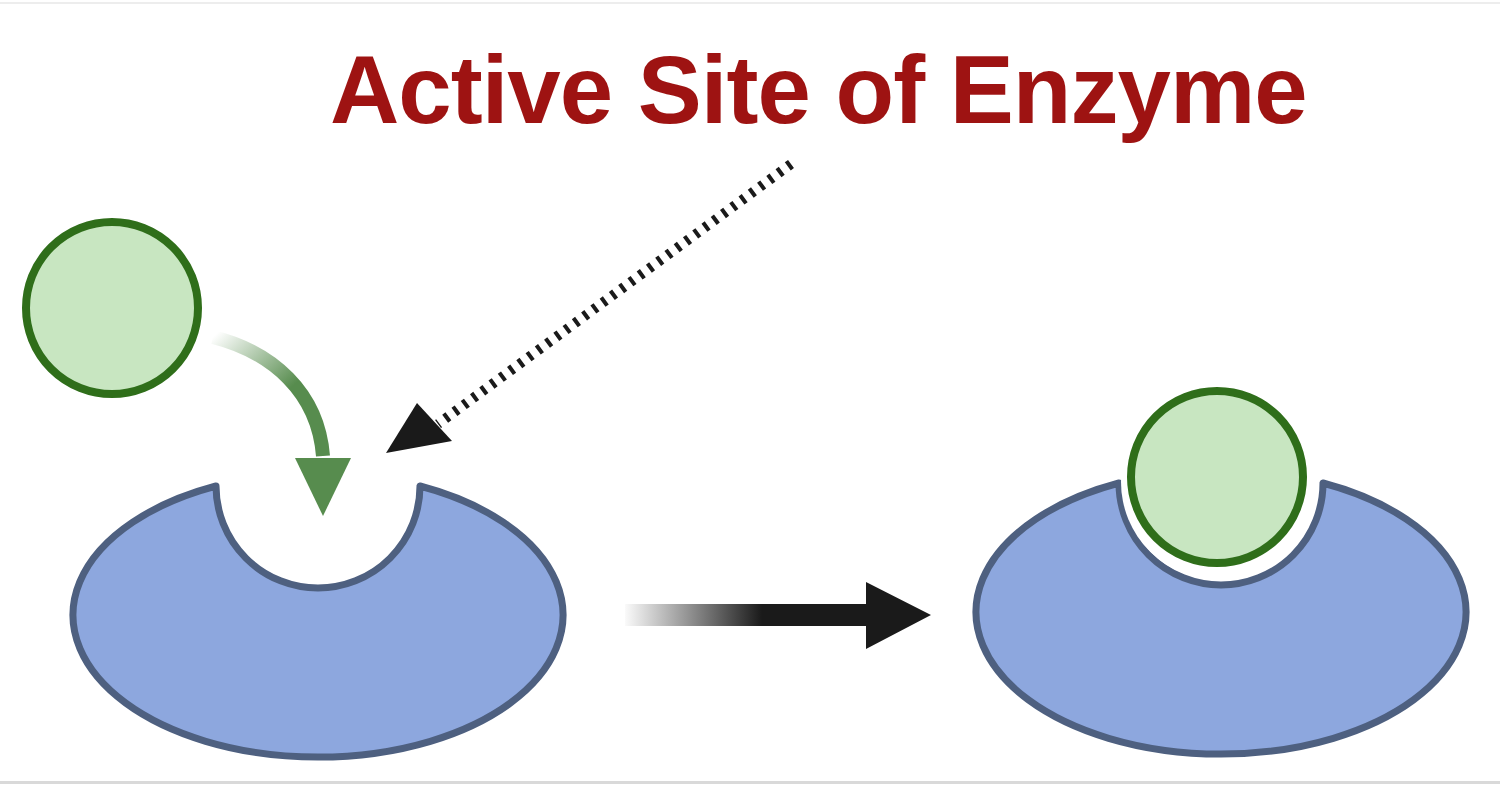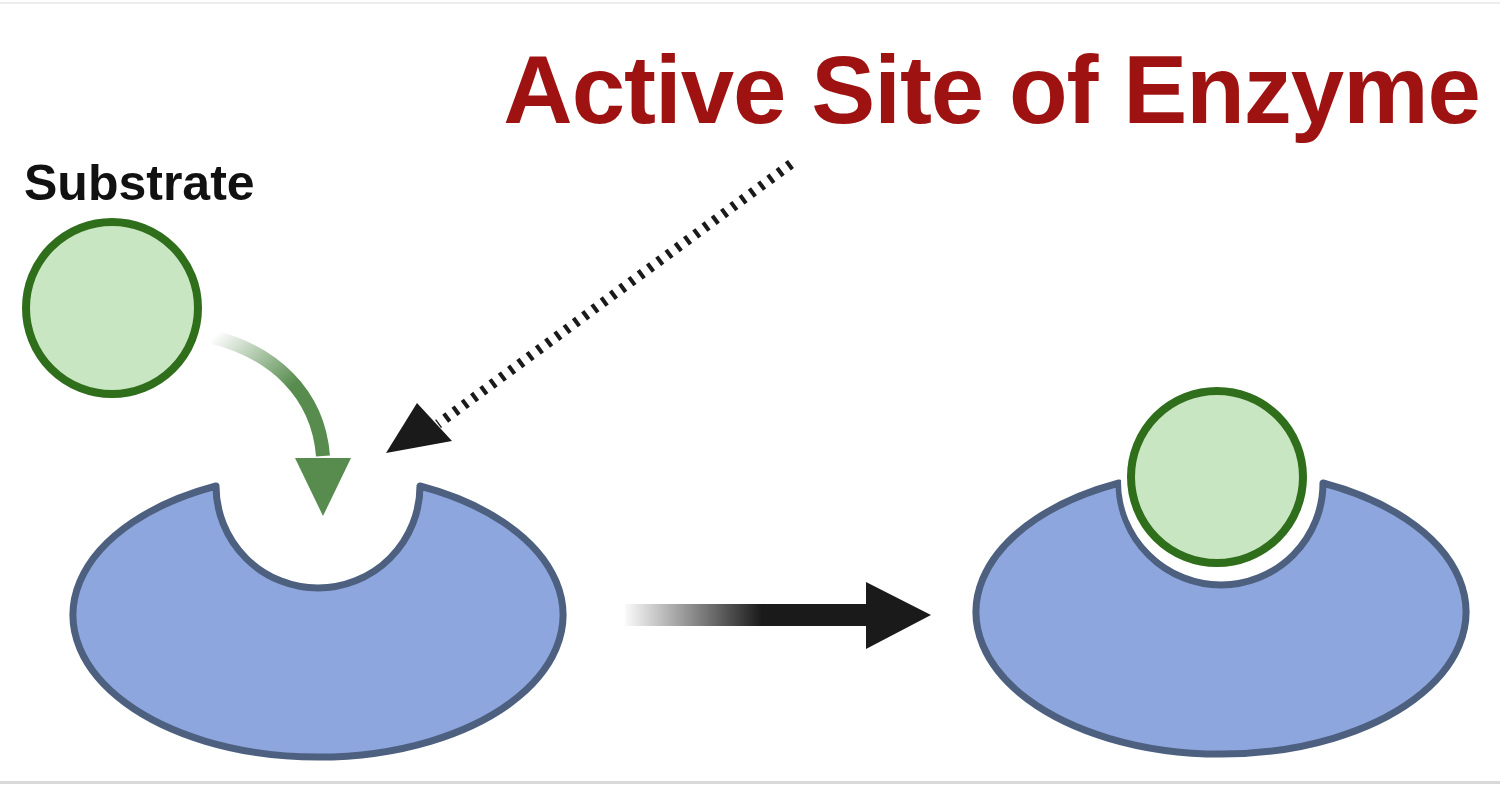--- a/index.html
+++ b/index.html
@@ -14,21 +14,21 @@
   .text-label {
     position: absolute;
     font-weight: bold;
     white-space: nowrap;
     user-select: none;
   }
   .diagram-title {
     left: 330px;
     top: 42px;
     width: 1150px;
-    text-align: right;
+    text-align: left;
     font-size: 96px;
     letter-spacing: -1px;
     line-height: 1.0;
   }
   .substrate-label {
     left: 24px;
     top: 154px;
     font-size: 50px;
   }
   .enzyme-label {
@@ -78,15 +78,14 @@
 
     <path d="M 216 486 A 245 142 0 1 0 420 486 A 102 102 0 1 1 216 486 Z" transform="translate(903,-3)" stroke-width="7" stroke-linejoin="round" fill="#8da7de" stroke="#4e6080"></path>
 
     <circle cx="1219" cy="482" r="98" fill="#ffffff"></circle>
 
     <circle cx="1217" cy="477" r="86" stroke-width="8" fill="#c8e6c1" stroke="#2f6e1a"></circle>
   </svg>
 
   <div class="text-label diagram-title" style="color: rgb(158, 19, 18);">Active Site of Enzyme</div>
 
-  <div class="text-label substrate-label" style="color: rgb(17, 17, 17);">Substrate</div>
 
 </div>
 
 </body></html>

